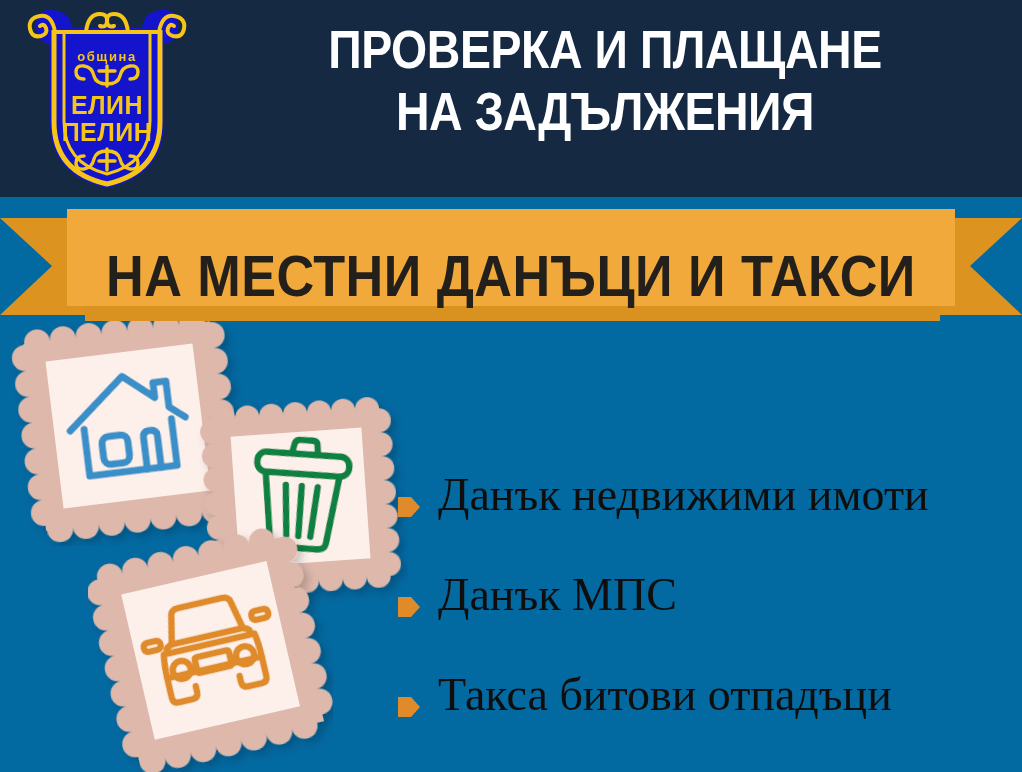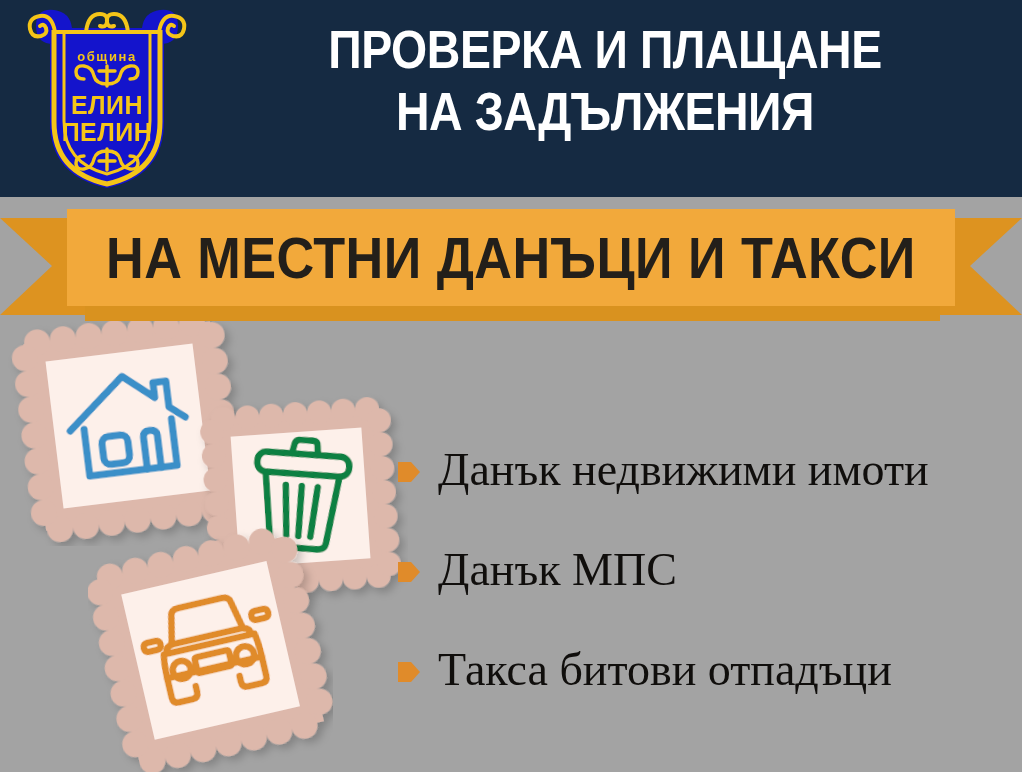--- a/index.html
+++ b/index.html
@@ -13,21 +13,21 @@
     overflow: hidden;
     background: #e8e3dc;
     font-family: "Liberation Sans", sans-serif;
     position: relative;
   }
 
   #poster {
     position: relative;
     width: 1022px;
     height: 772px;
-    background: #a3a3a3;
+    background: #0369a1;
     overflow: hidden;
   }
 
   
   .header {
     position: absolute;
     left: 0;
     top: 0;
     width: 1022px;
     height: 197px;
@@ -94,21 +94,21 @@
     background: #d9921f;
   }
   .ribbon-main {
     position: absolute;
     left: 67px;
     top: 13px;
     width: 888px;
     height: 97px;
     background: #f2a93b;
     display: flex;
-    align-items: center;
+    align-items: flex-end;
     justify-content: center;
   }
   .ribbon-text {
     color: #231f1a;
     font-family: "Liberation Sans", sans-serif;
     font-weight: bold;
     font-size: 58px;
     line-height: 60px;
     letter-spacing: 0.5px;
     transform: scaleX(0.9);
@@ -125,21 +125,21 @@
   
   .bullets {
     position: absolute;
     left: 398px;
     top: 420px;
     width: 620px;
     z-index: 6;
   }
   .bullet-row {
     display: flex;
-    align-items: center;
+    align-items: flex-end;
     height: 100px;
   }
   .bullet-arrow {
     width: 22px;
     height: 26px;
     flex: 0 0 22px;
     margin-right: 18px;
     margin-top: 3px;
   }
   .bullet-arrow svg { display: block; width: 22px; height: 26px; }

